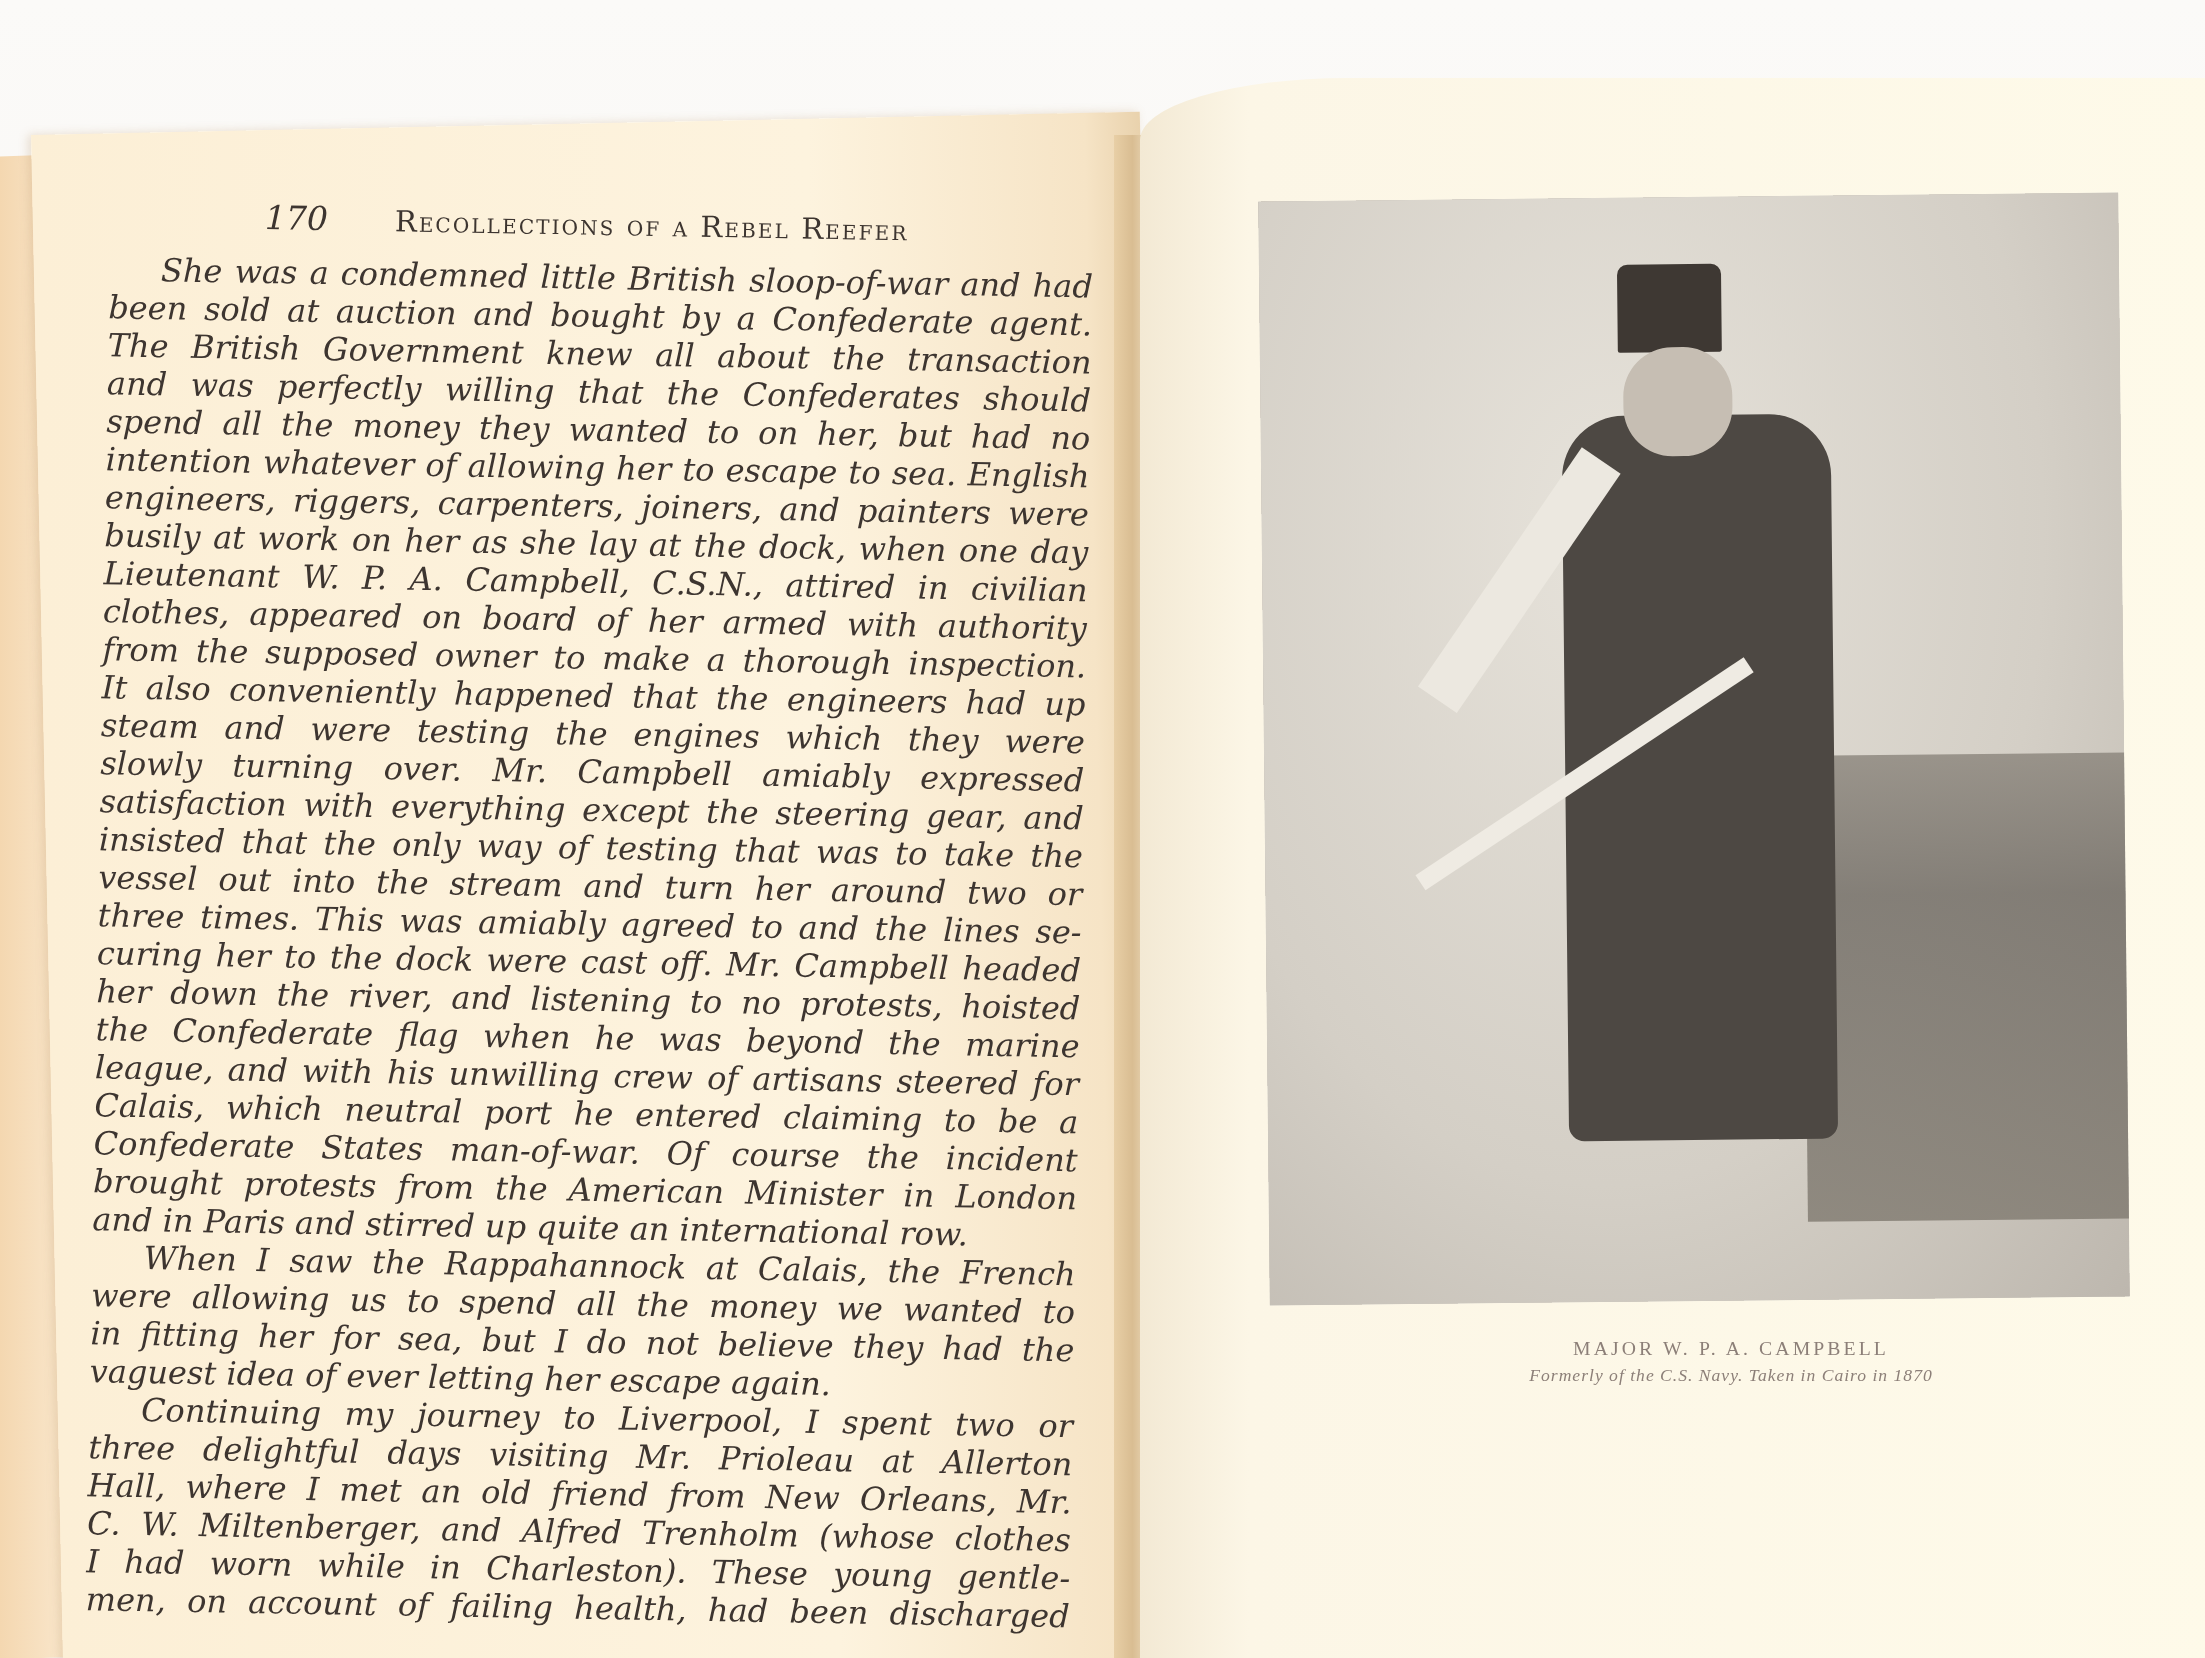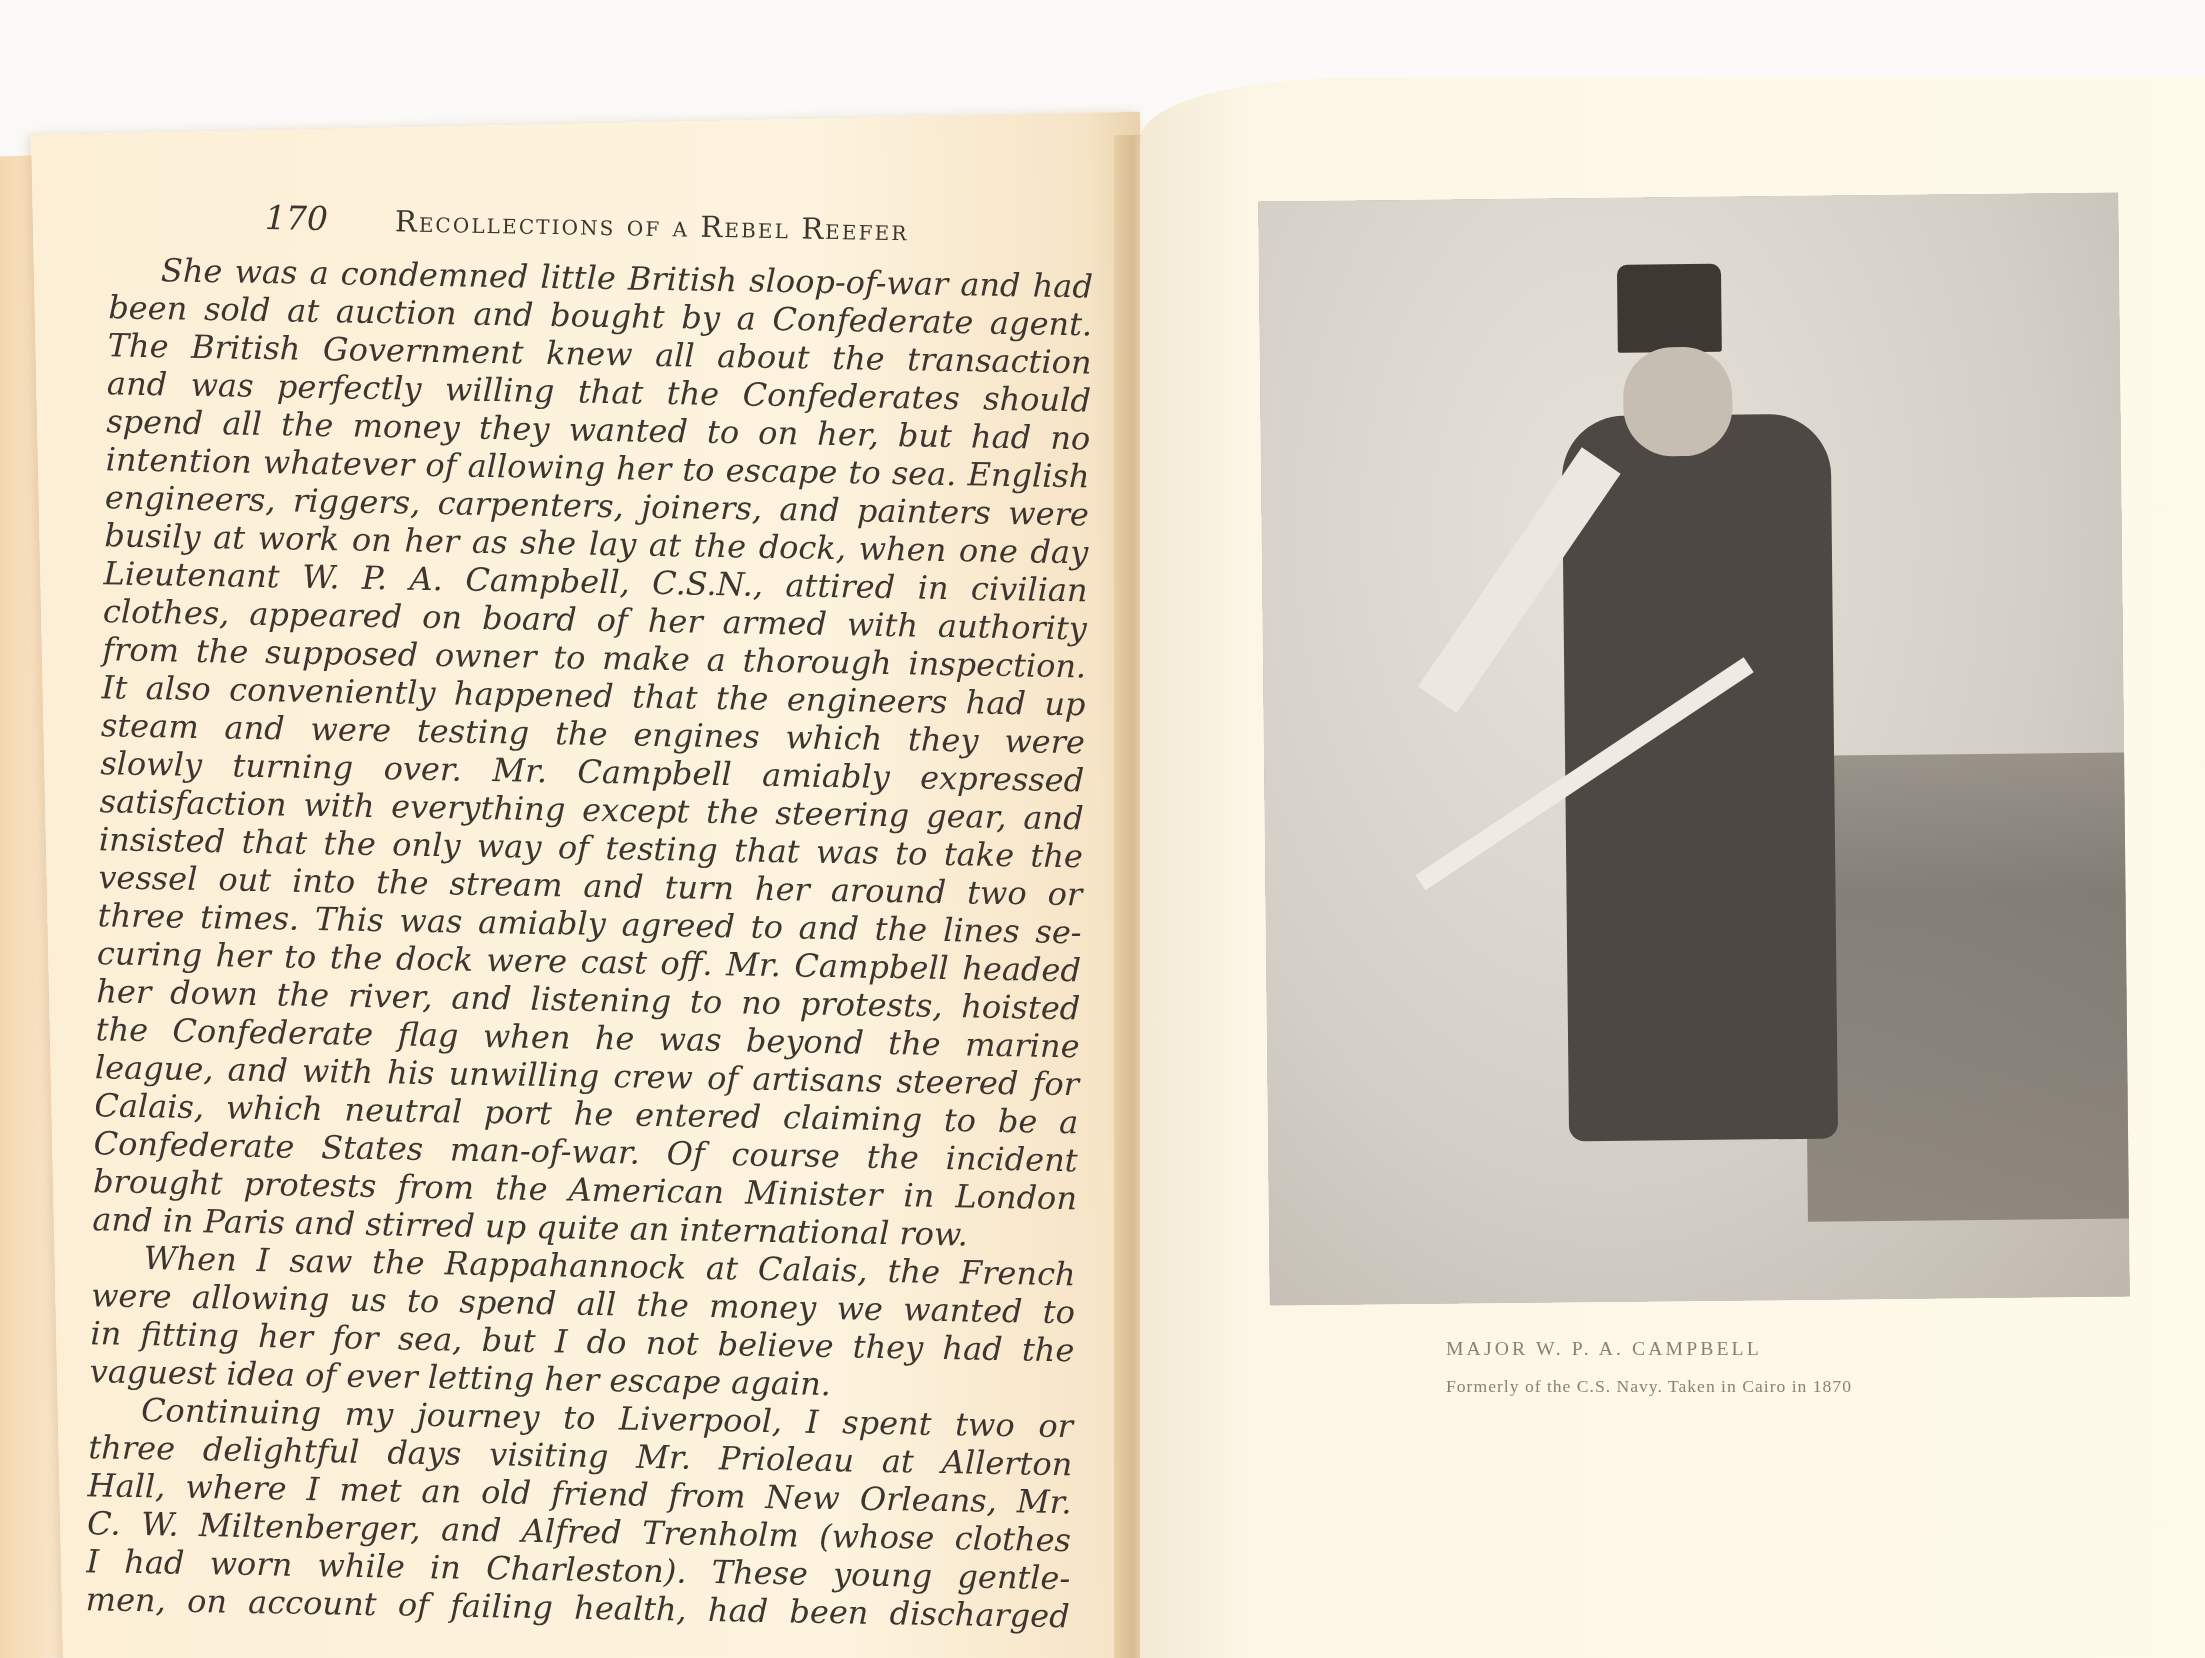--- a/index.html
+++ b/index.html
@@ -86,25 +86,25 @@
     .photo-frame .sash {
       position: absolute; left: 321px; top: 249px; width: 47px; height: 290px;
       background: #ece8e0; transform: rotate(35deg); transform-origin: top left;
     }
     .photo-frame .sword {
       position: absolute; left: 155px; top: 674px; width: 394px; height: 17.6px;
       background: #efebe3; transform: rotate(-33deg); transform-origin: left center;
     }
     .caption {
       position: absolute; left: 1446px; top: 1337px; width: 570px;
-      text-align: left; color: #8c7f78;
+      text-align: center; color: #8c7f78;
       font-family: "Liberation Serif", serif;
     }
     .caption-title { font-size: 19.7px; letter-spacing: 3.1px; }
-    .caption-sub { font-size: 17.6px; margin-top: 16px; letter-spacing: 1px; }
+    .caption-sub { font-size: 17.6px; margin-top: 5px; letter-spacing: 1px; font-style: italic; }
   </style>
 </head>
 <body>
 
 <div class="backdrop"></div>
 <div class="page-edge"></div>
 
 <div class="left-page">
   <div class="page-inner">
     <div class="running-head">

